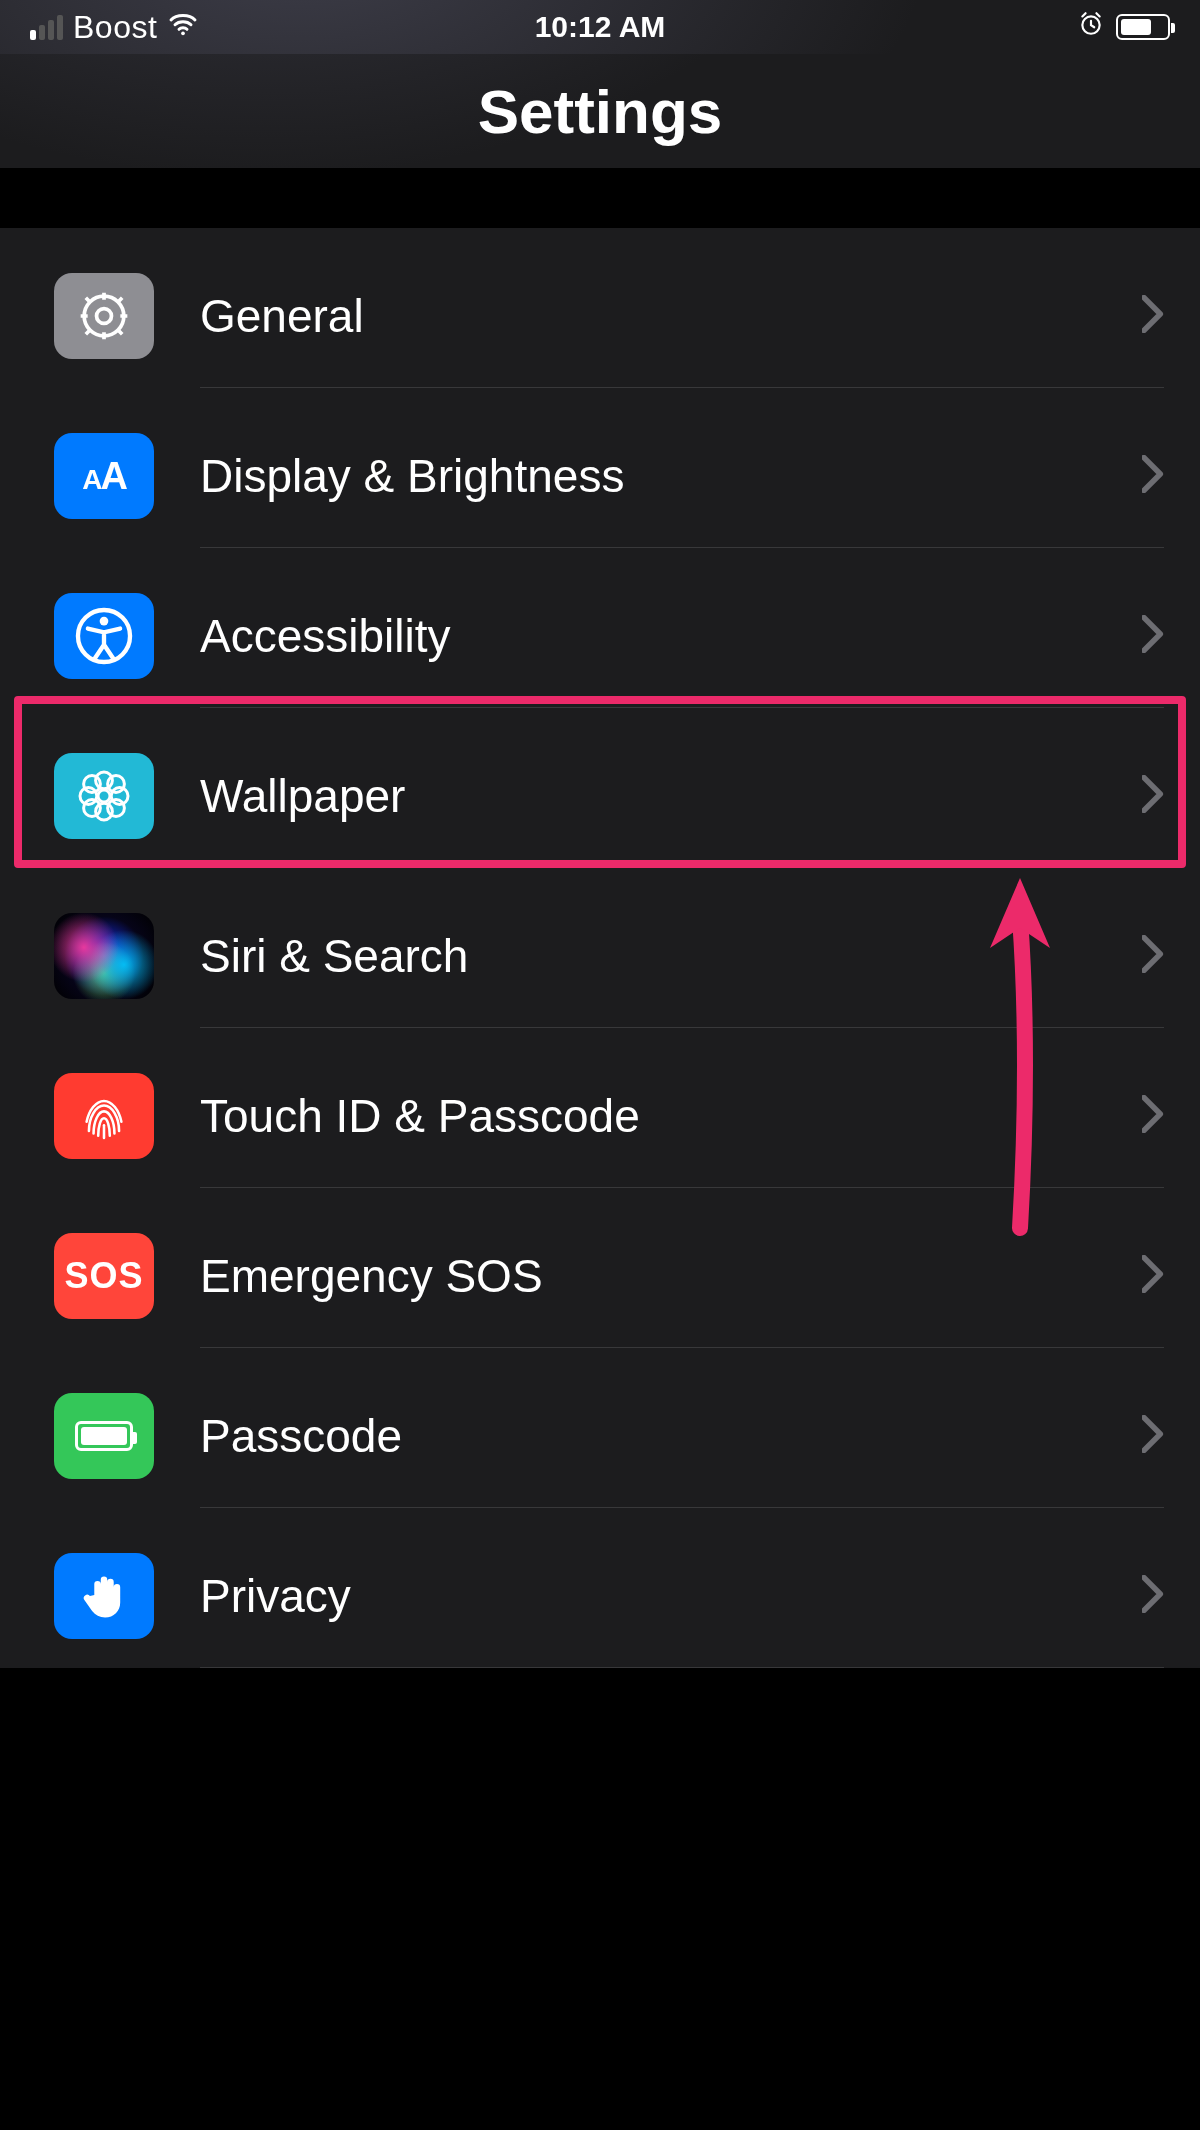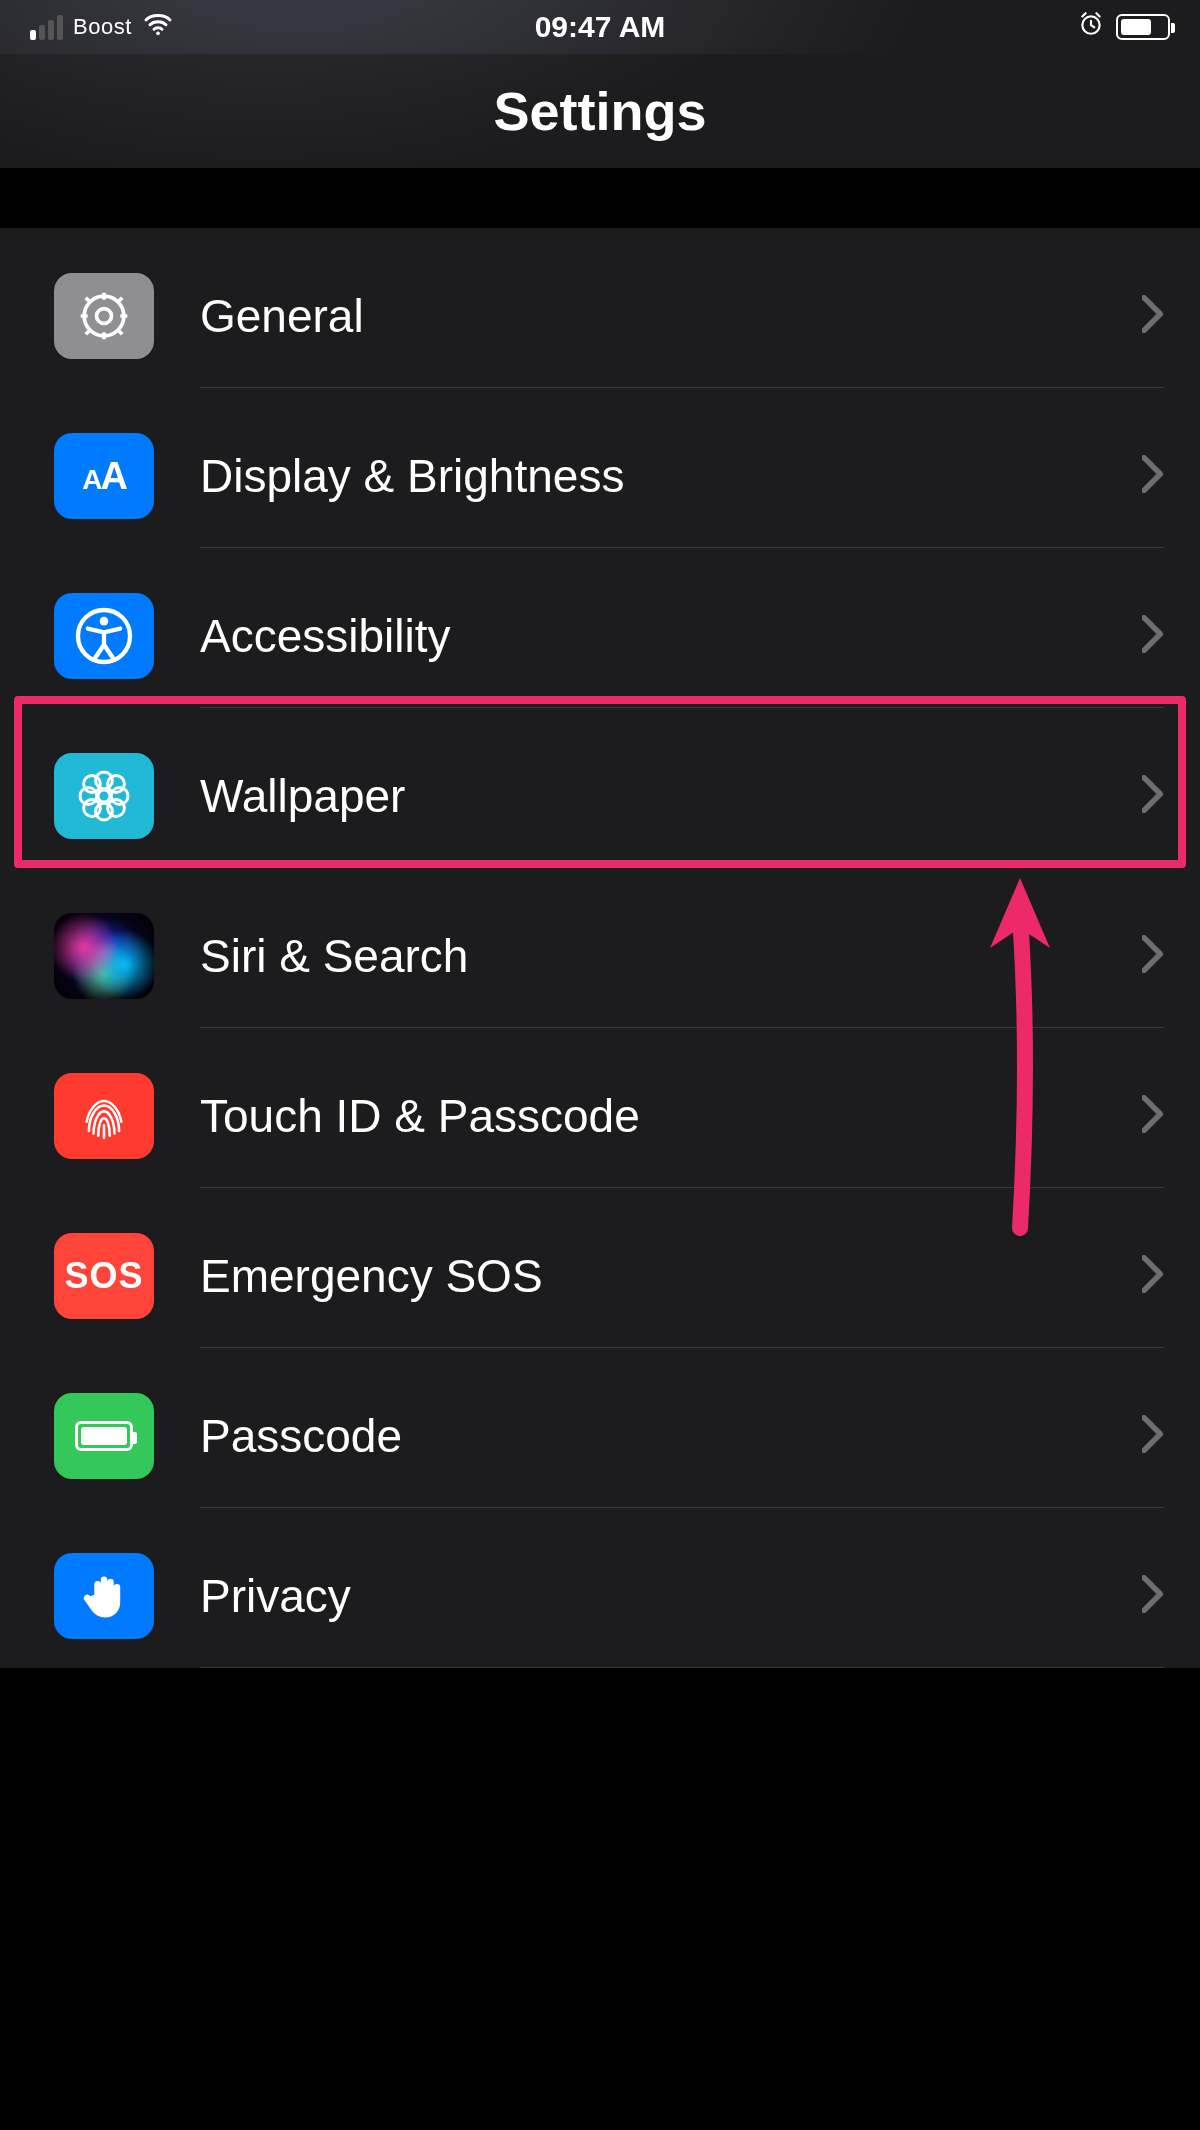--- a/index.html
+++ b/index.html
@@ -27,21 +27,21 @@
   .status-center { position:absolute; left:0; right:0; text-align:center; }
   .status-right { display: flex; align-items: center; gap: 12px; }
 
   .signal-bars { display: flex; align-items: flex-end; gap: 3px; }
   .signal-bars span { width: 6px; background:#555; border-radius:2px; }
   .signal-bars span:nth-child(1){height:10px;background:#fff;}
   .signal-bars span:nth-child(2){height:15px;}
   .signal-bars span:nth-child(3){height:20px;}
   .signal-bars span:nth-child(4){height:25px;}
 
-  .carrier { font-size:22px; font-weight:500; letter-spacing:0.5px; }
+  .carrier { font-size:32px; font-weight:500; letter-spacing:0.5px; }
 
   .wifi-icon svg { width:32px; height:32px; }
 
   .alarm-icon svg { width:26px; height:26px; }
 
   .battery {
     position: relative; width:54px; height:26px;
     border:2.5px solid #fff; border-radius:6px;
   }
   .battery::after{
@@ -52,21 +52,21 @@
     position:absolute; left:3px; top:3px; bottom:3px;
     width:60%; background:#fff; border-radius:3px;
   }
 
   
   .nav-title-bar {
     height: 114px;
     display:flex; align-items:center; justify-content:center;
     background: radial-gradient(ellipse 900px 600px at 22% -260%, rgba(90,90,110,0.55), rgba(0,0,0,0) 70%), #1c1c1e;
   }
-  .nav-title { font-size:54px; font-weight:700; }
+  .nav-title { font-size:62px; font-weight:700; }
 
   .black-gap { height:60px; background:#000; }
   .black-gap.bottom { height: 260px; }
 
   
   .settings-list { background:#1c1c1e; }
   .row {
     display:flex; align-items:center;
     height:160px;
     padding: 16px 36px 0 54px;
@@ -168,21 +168,21 @@
     <span class="carrier">Boost</span>
     <span class="wifi-icon">
       <svg viewBox="0 0 24 24" fill="none" stroke="#fff" stroke-width="2.2" stroke-linecap="round">
         <path d="M3 9 C7 4.5 17 4.5 21 9"></path>
         <path d="M6 12.5 C9 9.5 15 9.5 18 12.5"></path>
         <path d="M9 16 C10.5 14.5 13.5 14.5 15 16"></path>
         <circle cx="12" cy="19" r="1.4" fill="#fff" stroke="none"></circle>
       </svg>
     </span>
   </div>
-  <div class="status-center">09:47 AM</div>
+  <div class="status-center">10:12 AM</div>
   <div class="status-right">
     <span class="alarm-icon">
       <svg viewBox="0 0 24 24" fill="#fff">
         <circle cx="12" cy="13" r="8" fill="none" stroke="#fff" stroke-width="2"></circle>
         <path d="M12 9v4l3 2" stroke="#fff" stroke-width="2" fill="none" stroke-linecap="round"></path>
         <path d="M4 5 L7 2 M20 5 L17 2" stroke="#fff" stroke-width="2" stroke-linecap="round"></path>
       </svg>
     </span>
     <span class="battery">
       <span class="fill"></span>

